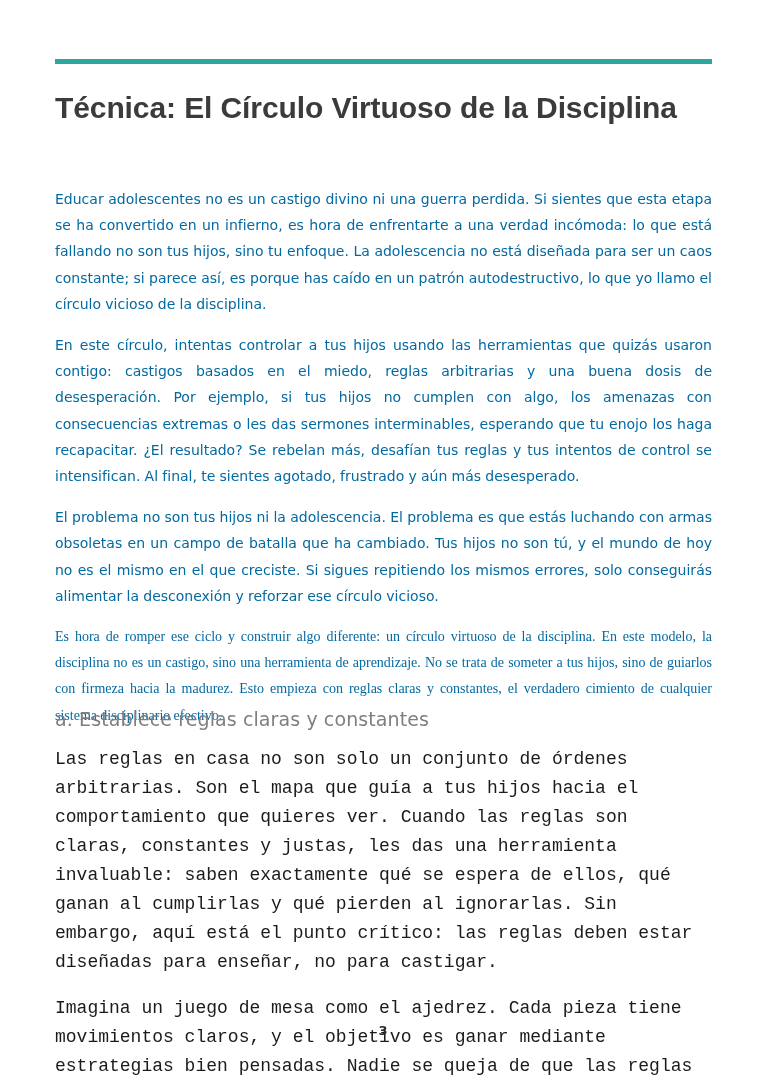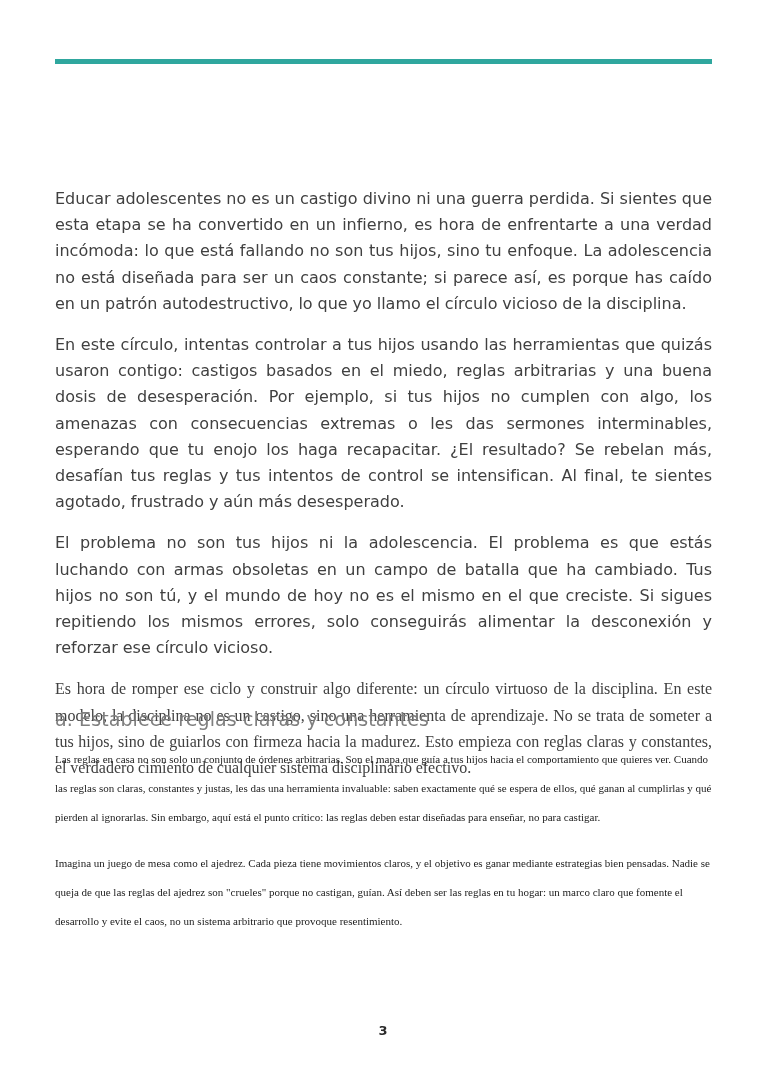--- a/index.html
+++ b/index.html
@@ -50,38 +50,38 @@
   
   .body-block {
     position: absolute;
     left: 55px;
     width: 657px;
   }
 
   p.para {
     margin: 0 0 15px 0;
     font-family: "DejaVu Sans", "Liberation Sans", sans-serif;
-    font-size: 16px;
+    font-size: 14px;
     line-height: 26.2px;
-    color: #404040;
+    color: #0369a1;
     text-align: justify;
     text-align-last: left;
     word-spacing: -0.2px;
   }
 
   p.para.last {
     margin-bottom: 0;
     font-family: Liberation Serif, serif;
   }
 
   
   p.para-loose {
     margin: 0 0 17px 0;
-    font-family: Liberation Serif, serif;
-    font-size: 11px;
+    font-family: Liberation Mono, monospace;
+    font-size: 18px;
     line-height: 29px;
     color: #1B1B1B;
     text-align: left;
   }
 
   p.para-loose.last {
     margin-bottom: 8px;
   }
 
   
@@ -109,20 +109,21 @@
     color: #2C2C2C;
   }
 </style>
 </head>
 <body>
 
 <div class="page">
 
   <div class="accent-rule"></div>
 
+  <h1 class="doc-title">Técnica: El Círculo Virtuoso de la Disciplina</h1>
 
   <div class="body-block" style="top:186px;">
     <p class="para">Educar adolescentes no es un castigo divino ni una guerra perdida. Si sientes que esta etapa se ha convertido en un infierno, es hora de enfrentarte a una verdad incómoda: lo que está fallando no son tus hijos, sino tu enfoque. La adolescencia no está diseñada para ser un caos constante; si parece así, es porque has caído en un patrón autodestructivo, lo que yo llamo el círculo vicioso de la disciplina.</p>
     <p class="para">En este círculo, intentas controlar a tus hijos usando las herramientas que quizás usaron contigo: castigos basados en el miedo, reglas arbitrarias y una buena dosis de desesperación. Por ejemplo, si tus hijos no cumplen con algo, los amenazas con consecuencias extremas o les das sermones interminables, esperando que tu enojo los haga recapacitar. ¿El resultado? Se rebelan más, desafían tus reglas y tus intentos de control se intensifican. Al final, te sientes agotado, frustrado y aún más desesperado.</p>
     <p class="para">El problema no son tus hijos ni la adolescencia. El problema es que estás luchando con armas obsoletas en un campo de batalla que ha cambiado. Tus hijos no son tú, y el mundo de hoy no es el mismo en el que creciste. Si sigues repitiendo los mismos errores, solo conseguirás alimentar la desconexión y reforzar ese círculo vicioso.</p>
     <p class="para last">Es hora de romper ese ciclo y construir algo diferente: un círculo virtuoso de la disciplina. En este modelo, la disciplina no es un castigo, sino una herramienta de aprendizaje. No se trata de someter a tus hijos, sino de guiarlos con firmeza hacia la madurez. Esto empieza con reglas claras y constantes, el verdadero cimiento de cualquier sistema disciplinario efectivo.</p>
   </div>
 
   <div class="body-block" style="top:706px;">
     <h2 class="section-heading">a. Establece reglas claras y constantes</h2>

